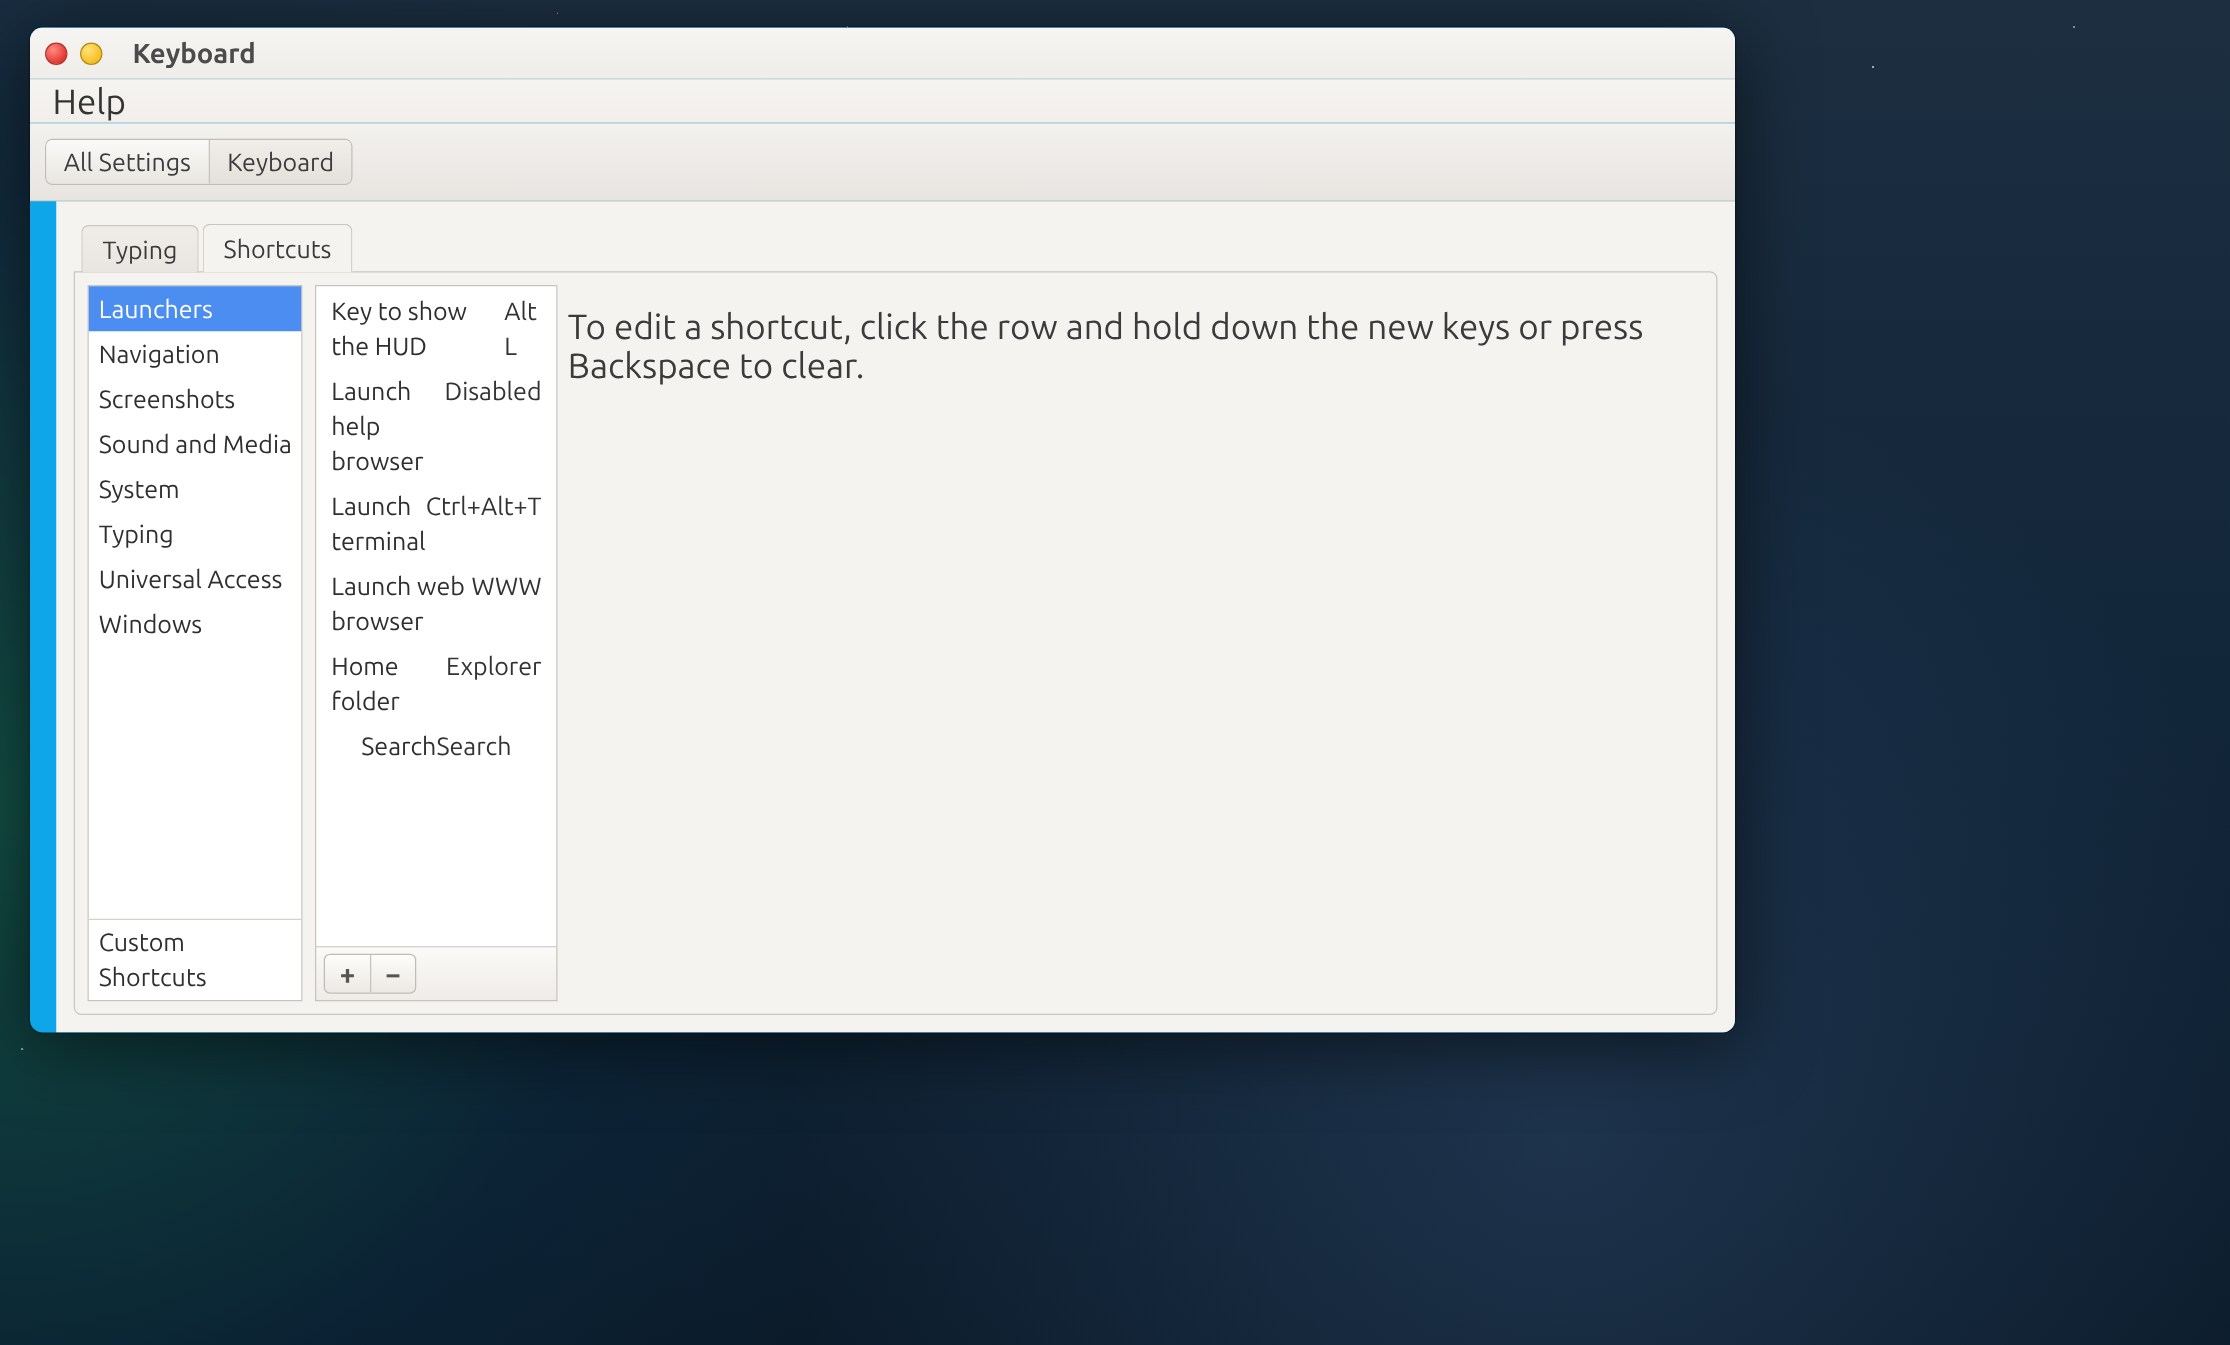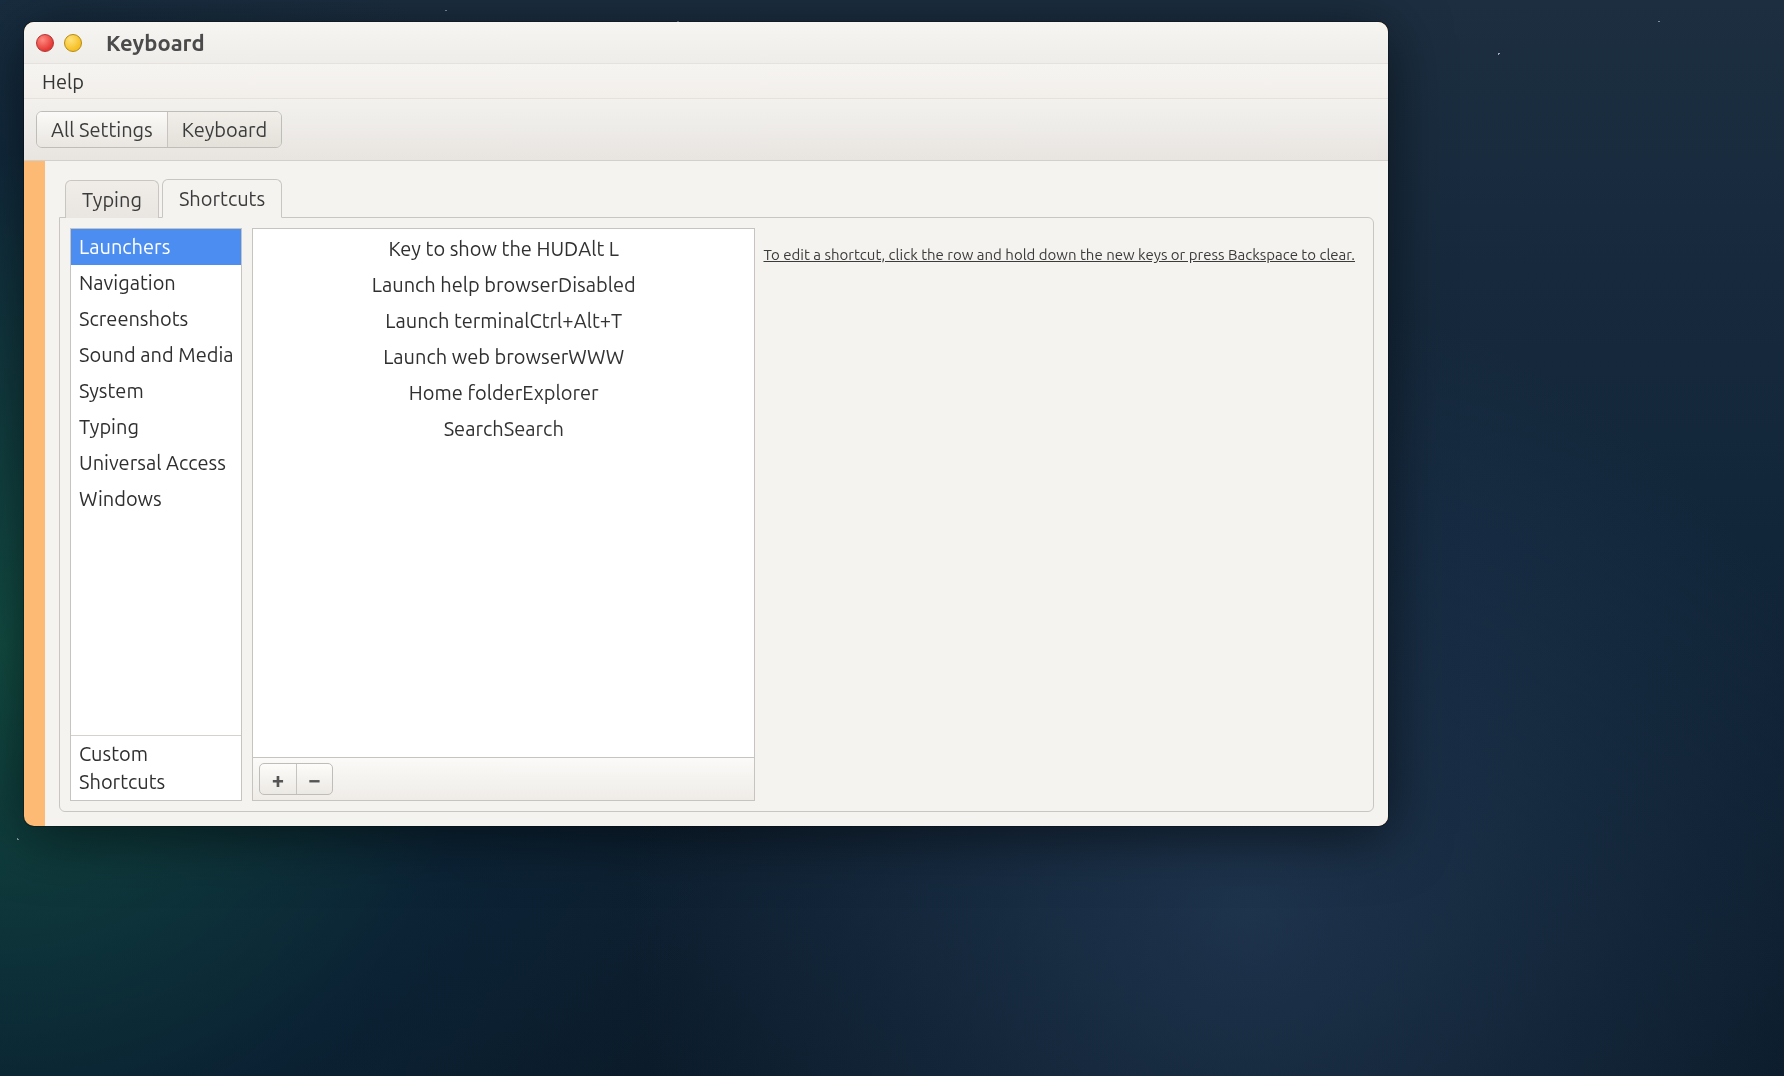--- a/index.html
+++ b/index.html
@@ -27,21 +27,21 @@
       radial-gradient(1.5px 1.5px at 25% 1%, rgba(255,255,255,0.45) 50%, transparent 51%),
       radial-gradient(1.5px 1.5px at 93% 2%, rgba(255,255,255,0.45) 50%, transparent 51%),
       radial-gradient(2px 2px at 1% 78%, rgba(255,255,255,0.5) 50%, transparent 51%);
   }
 
   .window {
     position: absolute;
     left: 24px; top: 22px;
     width: 1364px; height: 804px;
     border-radius: 10px;
-    background: #fdba74;
+    background: #0ea5e9;
     box-shadow: 0 10px 60px rgba(0,0,0,0.55), 0 0 0 1px rgba(0,0,0,0.25);
     display: flex; flex-direction: column;
     overflow: hidden;
   }
 
   
   .titlebar {
     height: 42px;
     background: linear-gradient(#f7f5f2 0%, #efedea 100%);
     border-bottom: 1px solid #e5e2de;
@@ -58,21 +58,21 @@
   .win-min     { background: radial-gradient(circle at 35% 30%, #ffe27a, #f6bf23 70%); border-color:#b58a14; }
   .title-text  { font-size: 22px; font-weight: 700; color: #4b4b4b; }
 
   
   .menubar {
     height: 35px;
     background: linear-gradient(#f6f4f1, #f2efeb);
     border-bottom: 1px solid #e5e2de;
     display: flex; align-items: center; gap: 18px;
     padding: 0 12px;
-    font-size: 20px; color: #343434;
+    font-size: 28px; color: #343434;
   }
   .menubar .menu-item { padding: 3px 6px; border-radius: 3px; }
 
   
   .toolbar {
     height: 62px;
     background: linear-gradient(#f3f1ee 0%, #e8e5e1 100%);
     border-bottom: 1px solid #d3d0cb;
     display: flex; align-items: center;
     padding: 0 12px; gap: 0;
@@ -176,21 +176,21 @@
   }
   .pm-btn{
     width:36px; height:30px;
     display:flex; align-items:center; justify-content:center;
     font-size:22px; color:#555; font-weight:700;
   }
   .pm-btn + .pm-btn{ border-left:1px solid #c7c4bf;}
 
   .hint {
     padding: 18px 8px 8px 8px;
-    font-size:15px; color:#3b3b3b;text-decoration:underline;
+    font-size:28px; color:#3b3b3b;
   }
 </style>
 </head>
 <body>
 
 <div class="desktop-bg"></div>
 
 <div class="window">
 
   <div class="titlebar">

